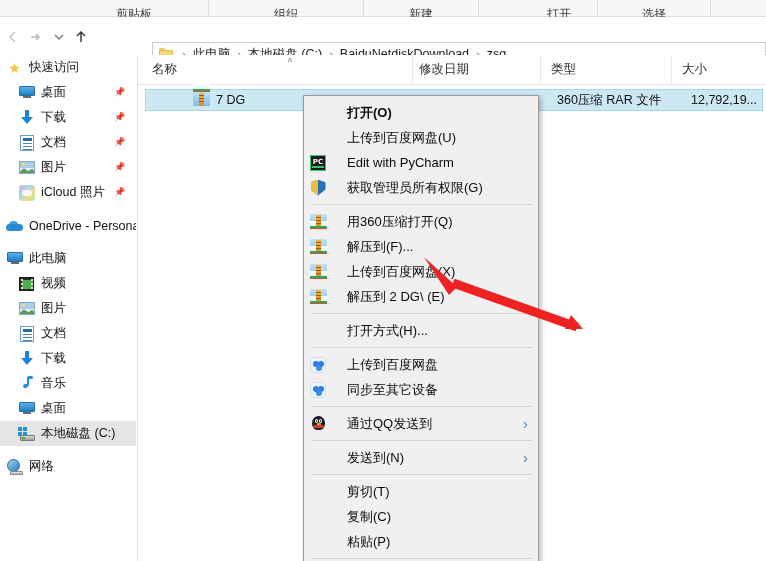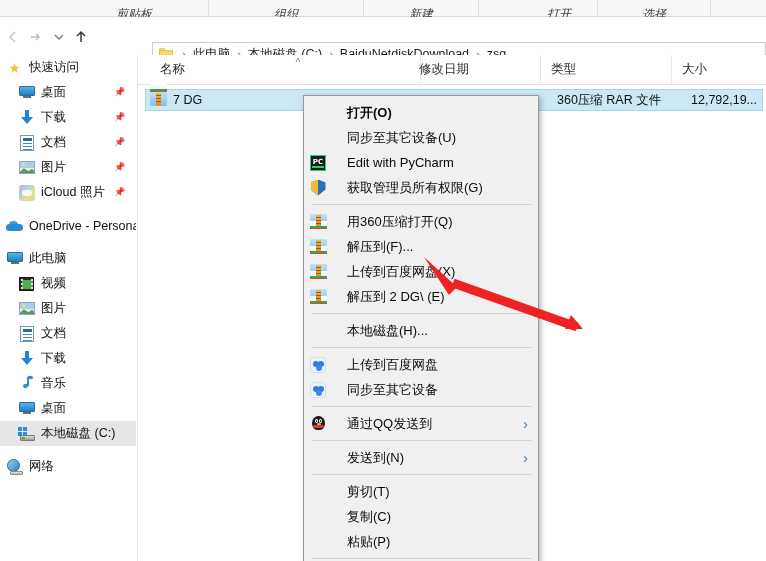--- a/index.html
+++ b/index.html
@@ -21,21 +21,20 @@
     background: #f7f7f7;
     border-bottom: 1px solid #dcdcdc;
   }
   .ribbon-groups { position: relative; width: 100%; height: 100%; }
   .rgroup {
     position: absolute; top: 0; height: 17px;
     display: flex; align-items: flex-end; justify-content: center;
     font-size: 12px; color: #3b3b3b;
     line-height: 12px;
     overflow: hidden;
-    font-style: italic;
   }
   .rgroup span { display: block; transform: translateY(3px); }
   .rsep {
     position: absolute; top: 0; width: 1px; height: 17px; background: #dfdfdf;
   }
 
   
   .navbar {
     position: absolute; left: 0; top: 18px; width: 766px; height: 36px;
     background: #ffffff;
@@ -493,52 +492,52 @@
             <span class="globe"></span>
             <span class="base"></span>
           </span>
         </span>
         <span class="lbl">网络</span>
       </div>
     </div>
 
   <div class="filepane">
     <div class="col-header" id="col-header">
-        <div class="col" style="left: 12px; width: 271px;">
+        <div class="col" style="left: 4px; width: 271px;">
           <span>名称</span>
           <span class="sortcaret" style="left: 145.5px;">^</span>
         </div>
         <div class="col" style="left: 271px; width: 132px;">
           <span>修改日期</span>
         </div>
         <div class="col" style="left: 403px; width: 131px;">
           <span>类型</span>
         </div>
         <div class="col" style="left: 534px; width: 95px;">
           <span>大小</span>
         </div>
       </div>
     <div id="file-rows">
-        <div class="filerow" style="top: 34px;">
+        <div class="filerow" style="top: 34px; padding-left: 43px;">
           <span class="fileicon"><span class="zipfolder"><span class="back"></span><span class="front"></span><span class="zip"></span><span class="zipline" style="top:3px"></span><span class="zipline" style="top:6px"></span><span class="zipline" style="top:9px"></span><span class="base"></span><span class="base2"></span></span></span>
           <span class="fname">7 DG</span>
           <span class="ftype">360压缩 RAR 文件</span>
           <span class="fsize">12,792,19...</span>
         </div>
       </div>
   </div>
 
   <div class="ctxmenu" id="ctxmenu">
       <div class="mi bold">
         <span class="mico"></span>
         <span class="mlbl">打开(O)</span>
       </div>
       <div class="mi">
         <span class="mico"></span>
-        <span class="mlbl">同步至其它设备(U)</span>
+        <span class="mlbl">上传到百度网盘(U)</span>
       </div>
       <div class="mi">
         <span class="mico">
           <span class="pc-icon">
             <i>PC</i>
           </span>
         </span>
         <span class="mlbl">Edit with PyCharm</span>
       </div>
       <div class="mi">
@@ -607,21 +606,21 @@
             <span class="zipline" style="top:9px"></span>
             <span class="base"></span>
             <span class="base2"></span>
           </span>
         </span>
         <span class="mlbl">解压到 2 DG\ (E)</span>
       </div>
       <div class="msep"></div>
       <div class="mi">
         <span class="mico"></span>
-        <span class="mlbl">本地磁盘(H)...</span>
+        <span class="mlbl">打开方式(H)...</span>
       </div>
       <div class="msep"></div>
       <div class="mi">
         <span class="mico">
           <span class="baidu">
             <span class="p p1"></span>
             <span class="p p2"></span>
             <span class="p p3"></span>
           </span>
         </span>

